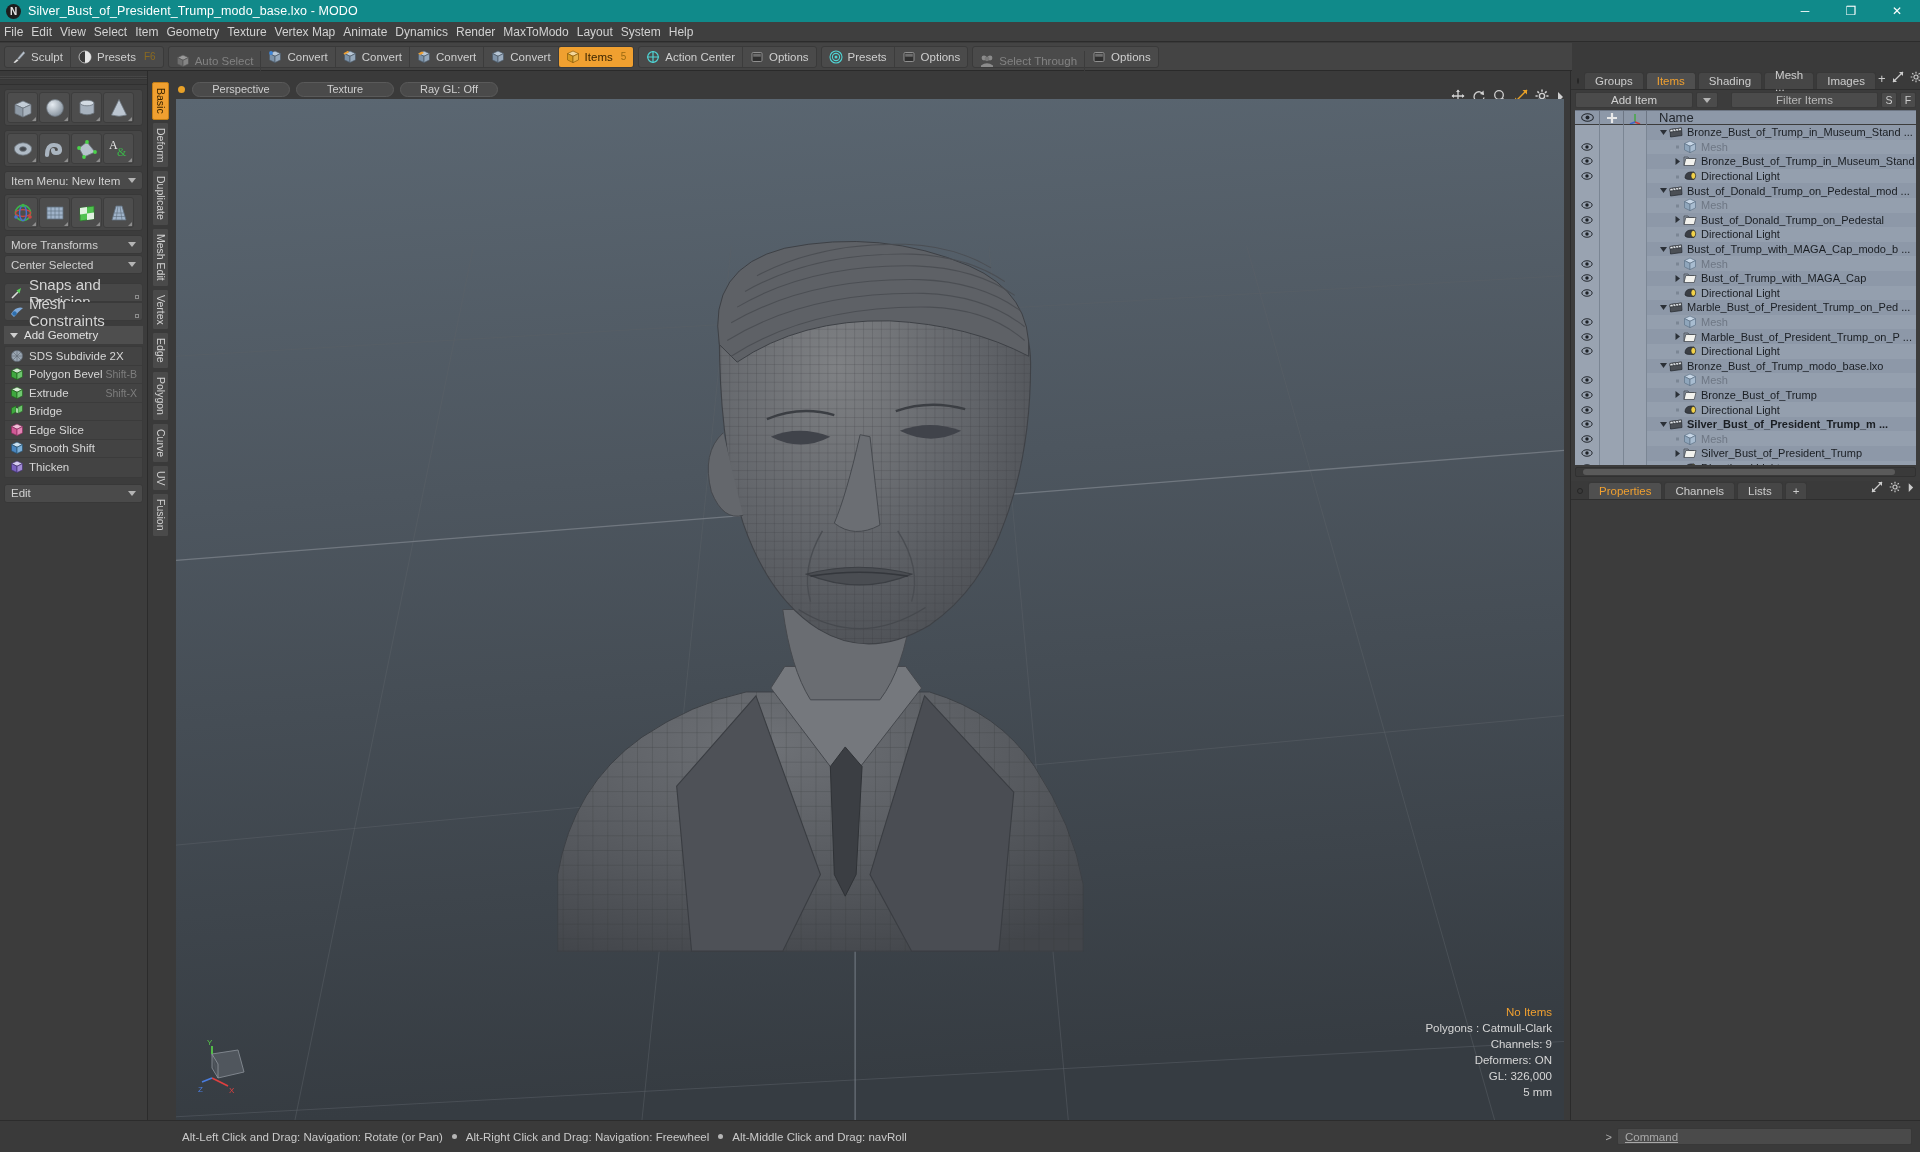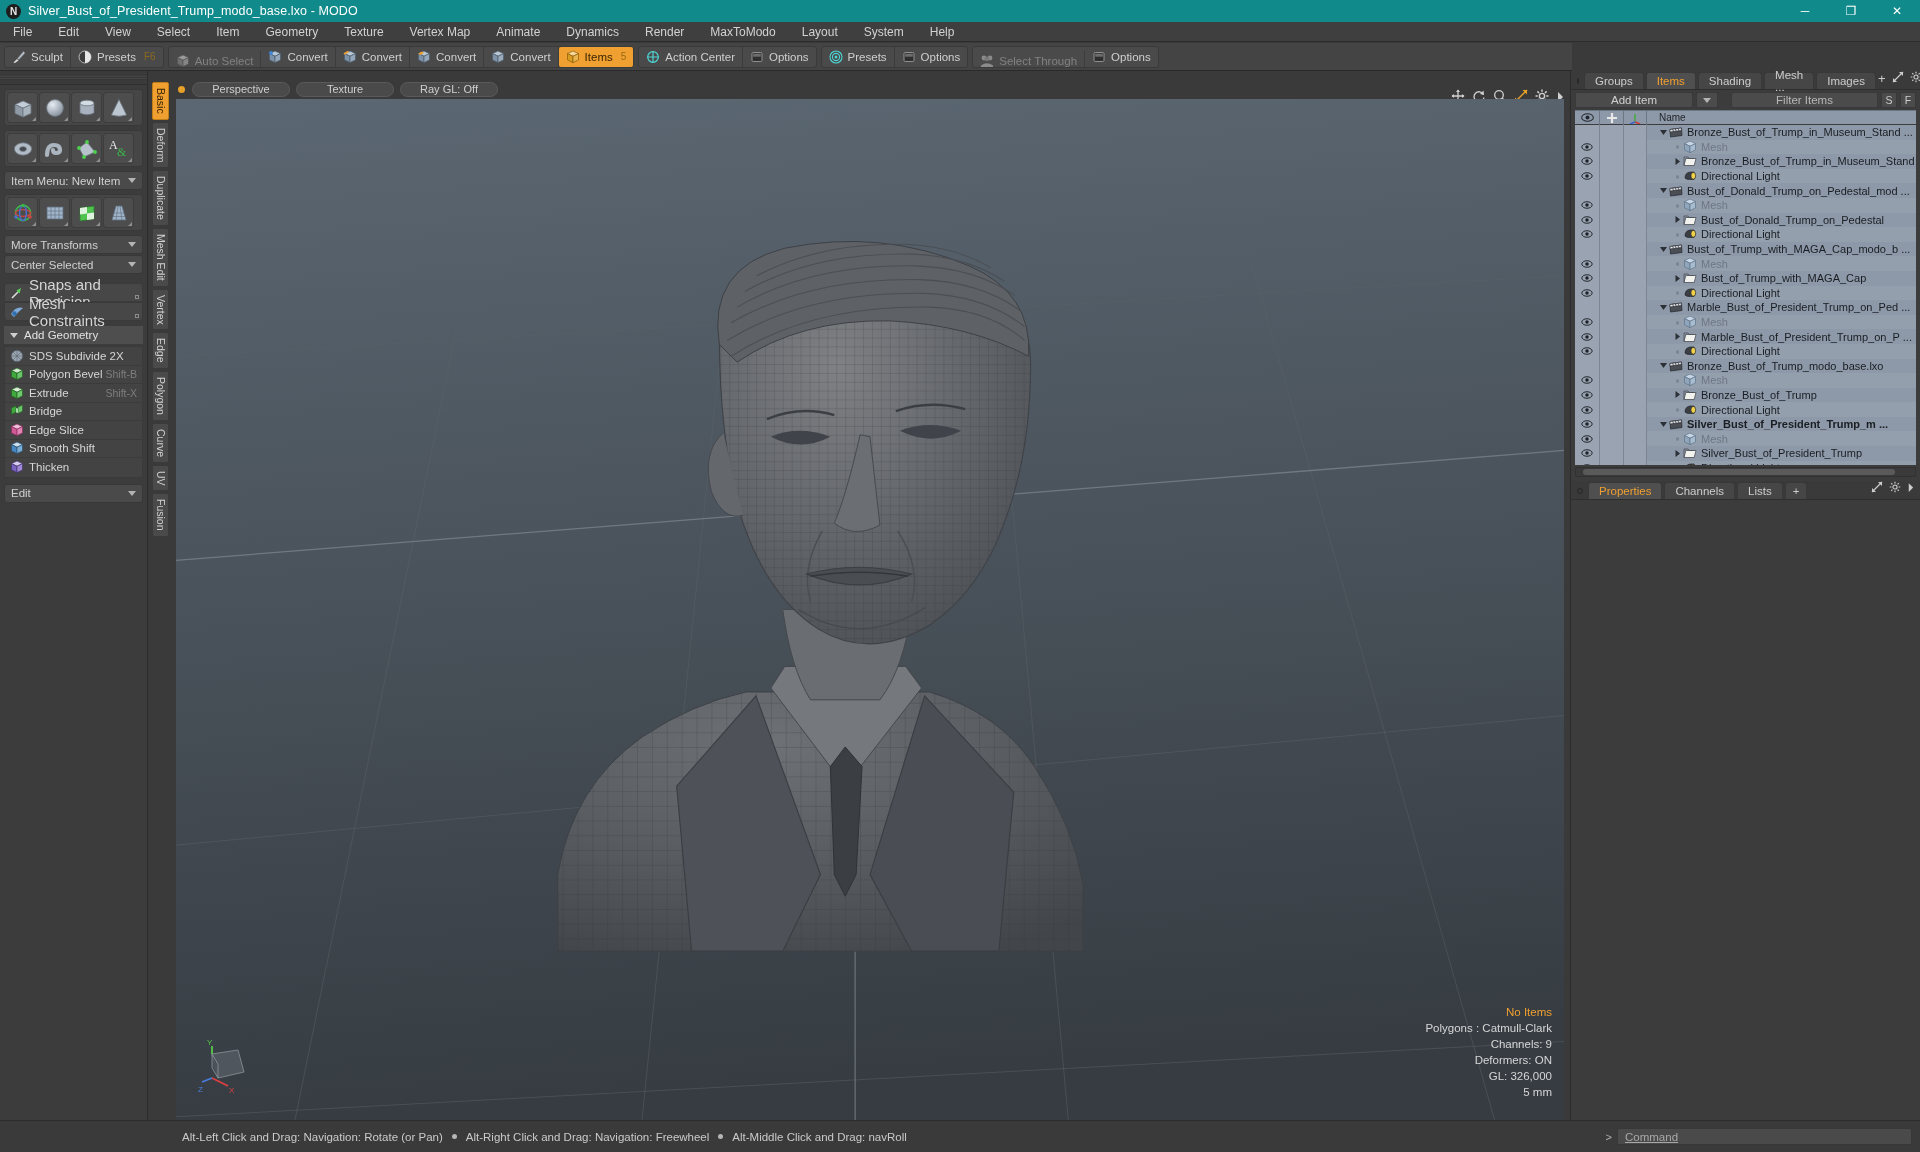--- a/index.html
+++ b/index.html
@@ -30,21 +30,21 @@
     color: #ffffff; font-size: 12px;
   }
 
   
   .menubar {
     position: absolute; top: 22px; left: 0; width: 1920px; height: 20px;
     background: #3f3f3f; display: flex; align-items: center;
     border-bottom: 1px solid #2c2c2c;
   }
   .menu-item {
-    padding: 0 13px; font-size: 12px; color: #d2d2d2; line-height: 20px; height: 20px;
+    padding: 0 4px; font-size: 12px; color: #d2d2d2; line-height: 20px; height: 20px;
   }
 
   
   .modebar {
     position: absolute; top: 43px; left: 0; width: 1572px; height: 28px;
     background: #444444; display: flex; align-items: center;
     border-bottom: 1px solid #2a2a2a;
   }
   .mb-group {
     display: flex; align-items: center; height: 22px;
@@ -204,21 +204,21 @@
   .sqbtn {
     flex: 0 0 16px; height: 16px; background: #4b4b4b; border: 1px solid #393939;
     border-radius: 2px; font-size: 10.5px; color: #cccccc;
     display: flex; align-items: center; justify-content: center;
   }
   .tree-head {
     height: 14px; background: #8d98a8; display: flex; align-items: center;
     margin: 0 4px; border-top: 1px solid #6d7684;
   }
   .th-col { border-right: 1px solid #6d7684; height: 14px; display:flex; align-items:center; justify-content:center; }
-  .th-name { flex: 1; font-size: 10px; color: #23272d; padding-left: 12px; }
+  .th-name { flex: 1; font-size: 13px; color: #23272d; padding-left: 12px; }
   .tree {
     position: absolute; top: 54px; left: 4px; right: 4px; height: 340px;
     background: #8d98a8; overflow: hidden;
   }
   .trow {
     height: 14.6px; display: flex; align-items: center; font-size: 11px; color: #1b1f24;
     position: relative;
   }
   .trow.alt { background: #949fae; }
   .tcol-eye { width: 25px; height: 100%; display:flex;align-items:center;justify-content:center; border-right:1px solid #7b8694; background:#99a3b1;}

